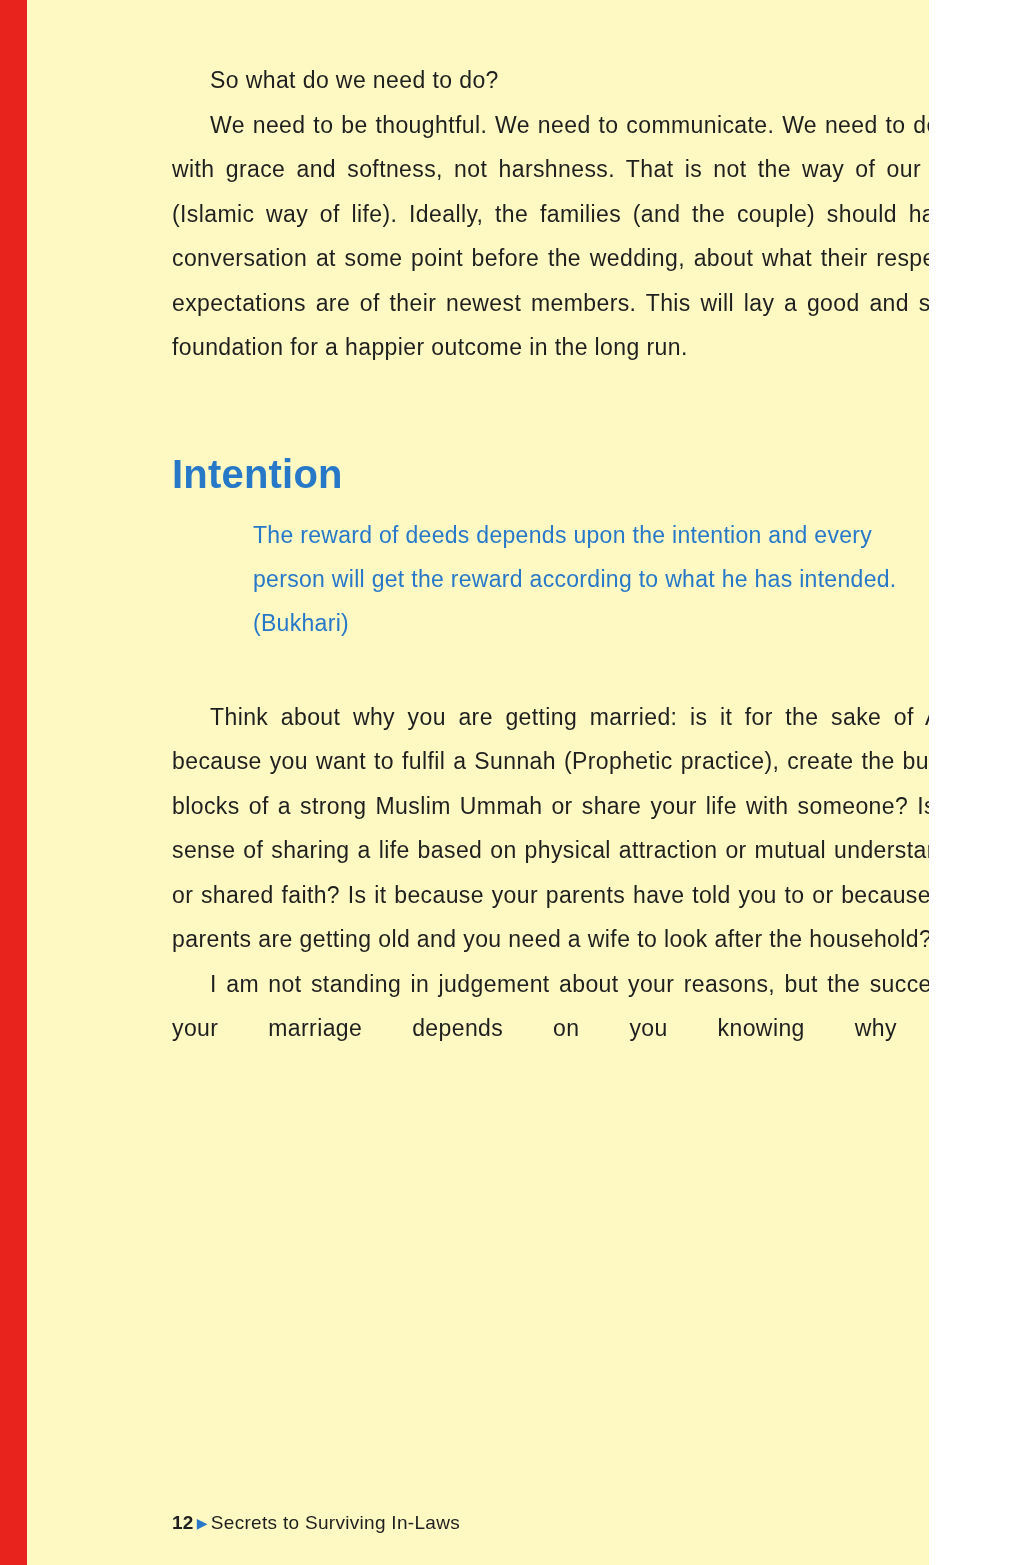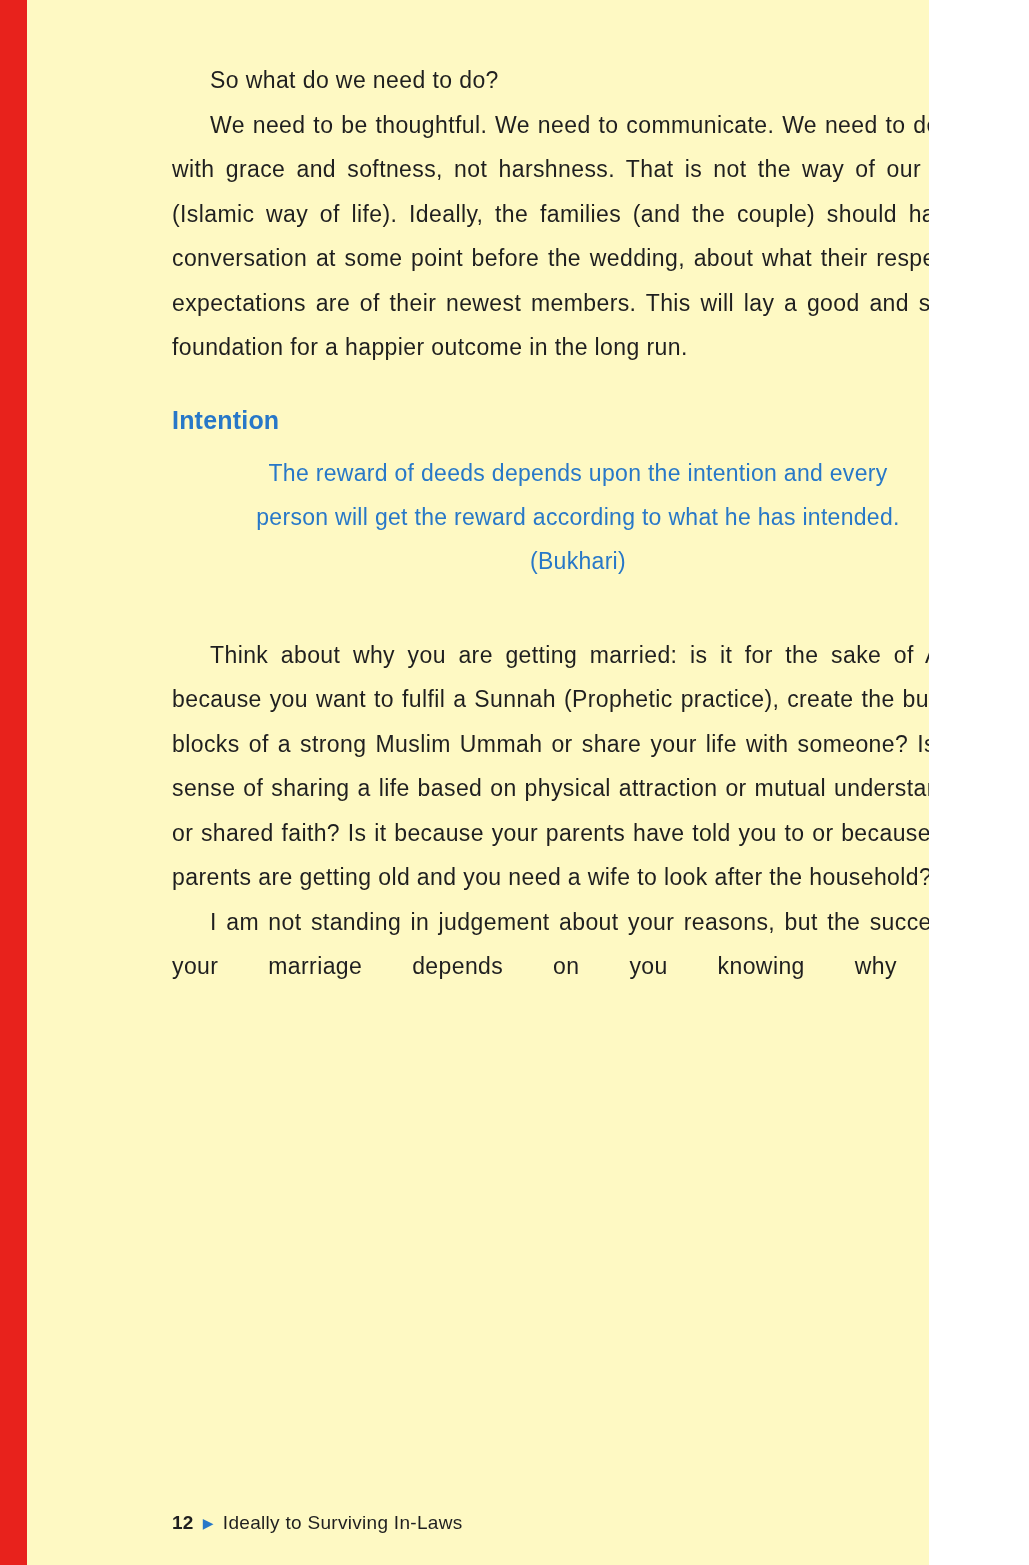--- a/index.html
+++ b/index.html
@@ -27,46 +27,46 @@
   .para {
     margin: 0;
     font-size: 23px;
     line-height: 44.5px;
     letter-spacing: 0.4px;
     text-align: justify;
     text-indent: 38px;
   }
   .para.jlast { text-align-last: justify; }
   .heading {
-    margin: 36px 0 16px 0;
+    margin: 82px 0 16px 0;
     color: #2878c8;
-    font-size: 25px;
+    font-size: 40px;
     font-weight: 700;
     letter-spacing: 0.2px;
   }
   .quote {
     margin: 0 0 50px 0;
     padding-left: 81px;
     max-width: 650px;
     box-sizing: content-box;
     color: #2878c8;
     font-size: 23px;
     line-height: 44px;
     letter-spacing: 0.3px;
-    text-align: center;
+    text-align: left;
     text-indent: 0;
   }
   .it { }
   .footer {
     position: absolute;
     left: 172px;
     top: 1512px;
     display: flex;
     align-items: center;
-    gap: 9px;
+    gap: 3px;
     font-size: 19px;
     color: #1f1f1f;
     letter-spacing: 0.3px;
   }
   .pnum { font-weight: 700; }
   .arrow { color: #2878c8; font-size: 14px; line-height: 1; }
 </style>
 </head>
 <body>
 
@@ -80,15 +80,15 @@
         <h2 class="heading">Intention</h2>
         <p class="quote"><span class="it">The reward of deeds depends upon the intention and every person will get the reward according to what he has intended.</span><span> (Bukhari)</span></p>
         <p class="para"><span>Think about why you are getting married: is it for the sake of Allah, because you want to fulfil a </span><span class="it">Sunnah</span><span> (Prophetic practice), create the building blocks of a strong Muslim Ummah or share your life with someone? Is that sense of sharing a life based on physical attraction or mutual understanding or shared faith? Is it because your parents have told you to or because your parents are getting old and you need a wife to look after the household?</span></p>
         <p class="para jlast"><span>I am not standing in judgement about your reasons, but the success of your marriage depends on you knowing </span><span class="it">why</span><span> you</span></p>
       </div>
   </div>
 
   <div class="footer">
     <span class="pnum">12</span>
     <span class="arrow">▶</span>
-    <span class="ftitle">Ideally to Surviving In-Laws</span>
+    <span class="ftitle">Secrets to Surviving In-Laws</span>
   </div>
 </div>
 
 </body></html>

